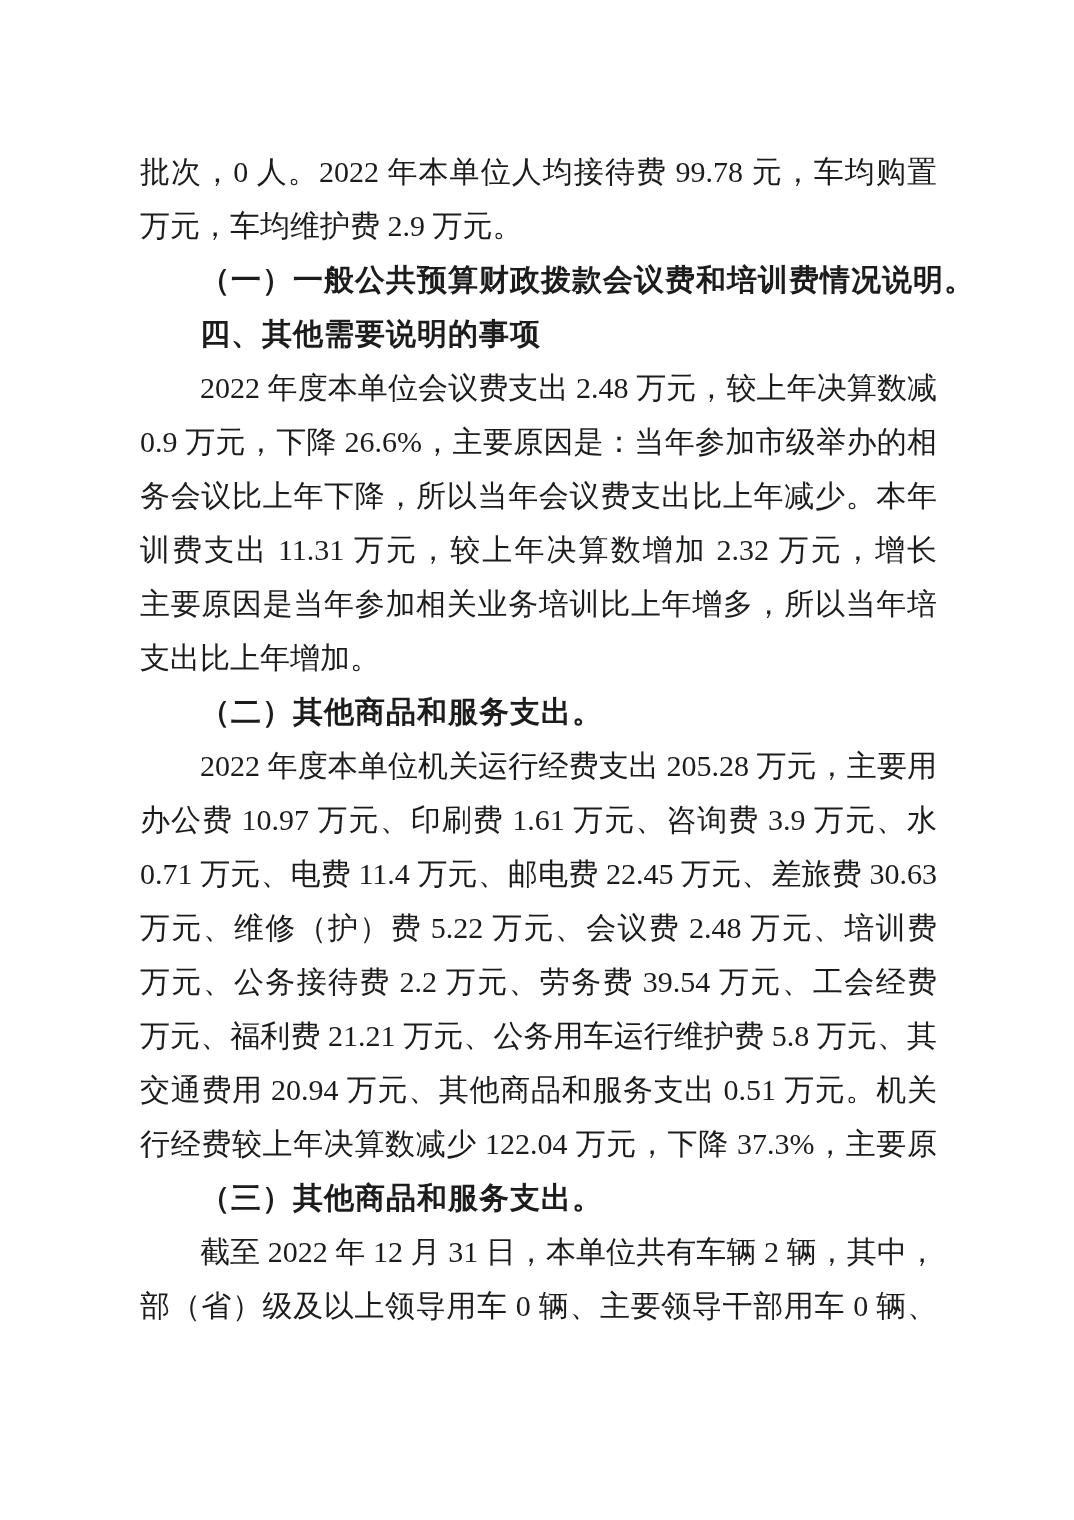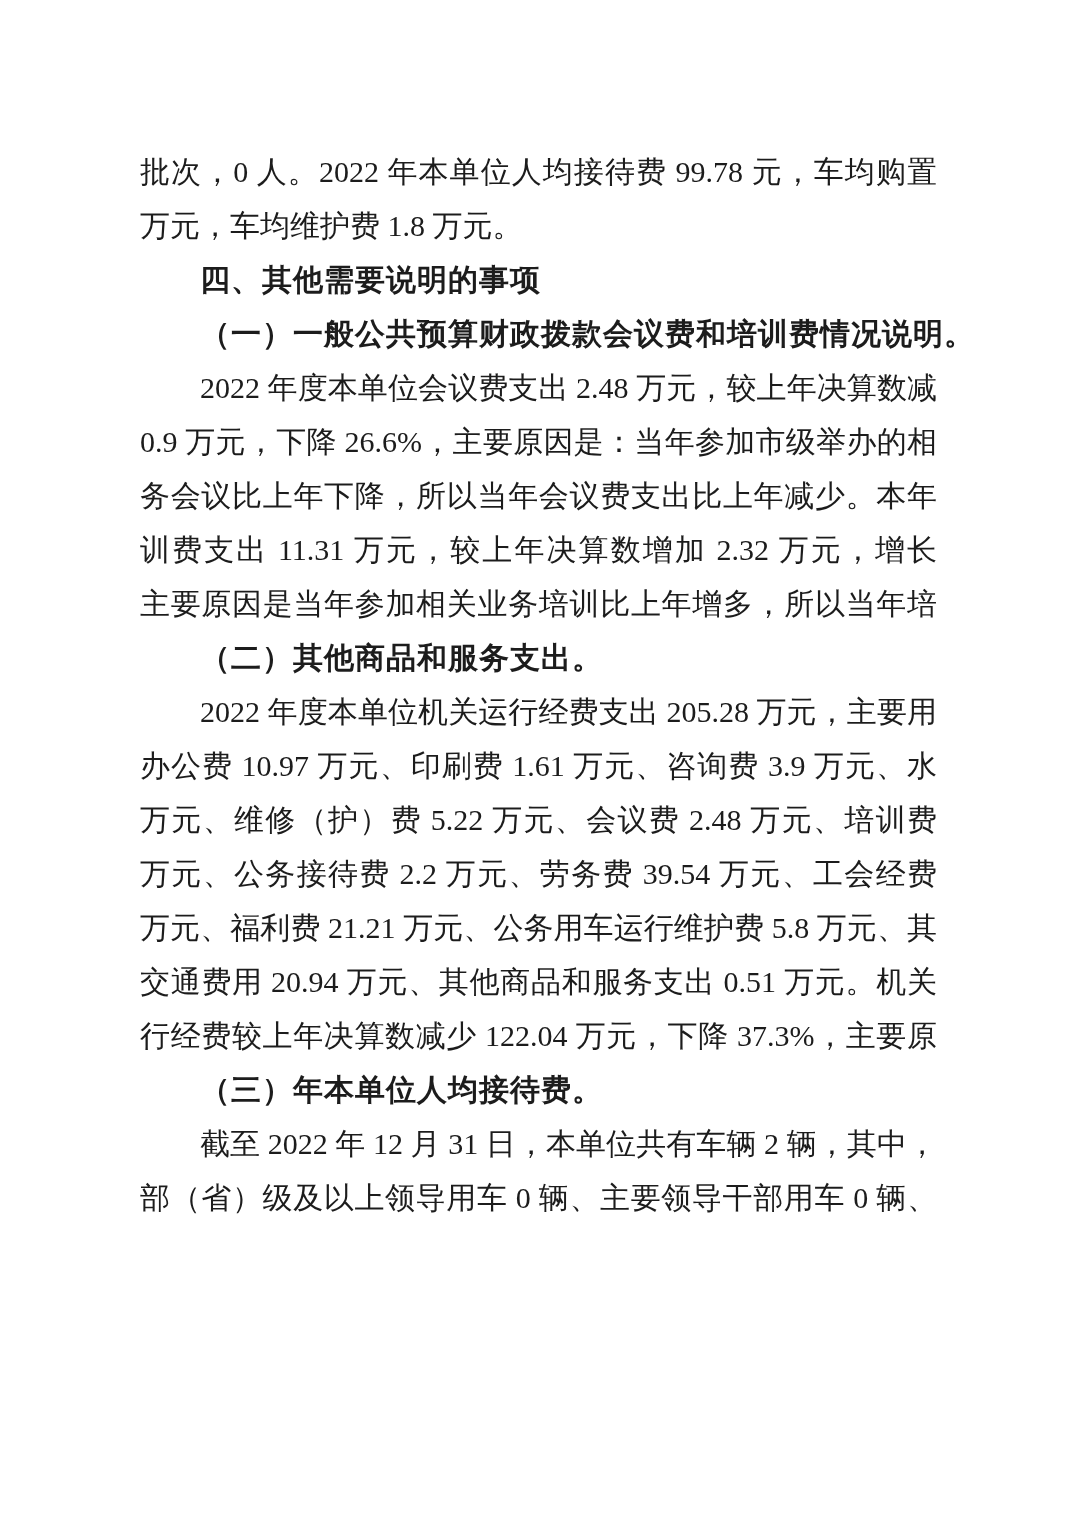--- a/index.html
+++ b/index.html
@@ -48,32 +48,34 @@
     font-family: "DejaVu Serif", "Liberation Serif", serif;
     font-weight: 700;
     letter-spacing: 1px;
   }
 </style>
 </head>
 <body>
 
 <div class="page" id="doc-page">
     <div class="line body full">批次，0 人。2022 年本单位人均接待费 99.78 元，车均购置费 0</div>
-    <div class="line body">万元，车均维护费 1.8 万元。</div>
+    <div class="line body">万元，车均维护费 2.9 万元。</div>
+    <div class="line h2 indent">（一）一般公共预算财政拨款会议费和培训费情况说明。</div>
     <div class="line h1 indent">四、其他需要说明的事项</div>
-    <div class="line h2 indent">（一）一般公共预算财政拨款会议费和培训费情况说明。</div>
     <div class="line body indent full">2022 年度本单位会议费支出 2.48 万元，较上年决算数减少</div>
     <div class="line body full">0.9 万元，下降 26.6%，主要原因是：当年参加市级举办的相关业</div>
     <div class="line body full">务会议比上年下降，所以当年会议费支出比上年减少。本年度培</div>
     <div class="line body full">训费支出 11.31 万元，较上年决算数增加 2.32 万元，增长 25.8%，</div>
     <div class="line body full">主要原因是当年参加相关业务培训比上年增多，所以当年培训费</div>
+    <div class="line body">支出比上年增加。</div>
     <div class="line h2 indent">（二）其他商品和服务支出。</div>
     <div class="line body indent full">2022 年度本单位机关运行经费支出 205.28 万元，主要用于</div>
     <div class="line body full">办公费 10.97 万元、印刷费 1.61 万元、咨询费 3.9 万元、水费</div>
+    <div class="line body full">0.71 万元、电费 11.4 万元、邮电费 22.45 万元、差旅费 30.63</div>
     <div class="line body full">万元、维修（护）费 5.22 万元、会议费 2.48 万元、培训费 11.31</div>
     <div class="line body full">万元、公务接待费 2.2 万元、劳务费 39.54 万元、工会经费 11.26</div>
     <div class="line body full">万元、福利费 21.21 万元、公务用车运行维护费 5.8 万元、其他</div>
     <div class="line body full">交通费用 20.94 万元、其他商品和服务支出 0.51 万元。机关运</div>
     <div class="line body full">行经费较上年决算数减少 122.04 万元，下降 37.3%，主要原因是：</div>
-    <div class="line h2 indent">（三）年本单位人均接待费。</div>
+    <div class="line h2 indent">（三）其他商品和服务支出。</div>
     <div class="line body indent full">截至 2022 年 12 月 31 日，本单位共有车辆 2 辆，其中，副</div>
     <div class="line body full">部（省）级及以上领导用车 0 辆、主要领导干部用车 0 辆、机要</div>
   </div>
 
 </body></html>

